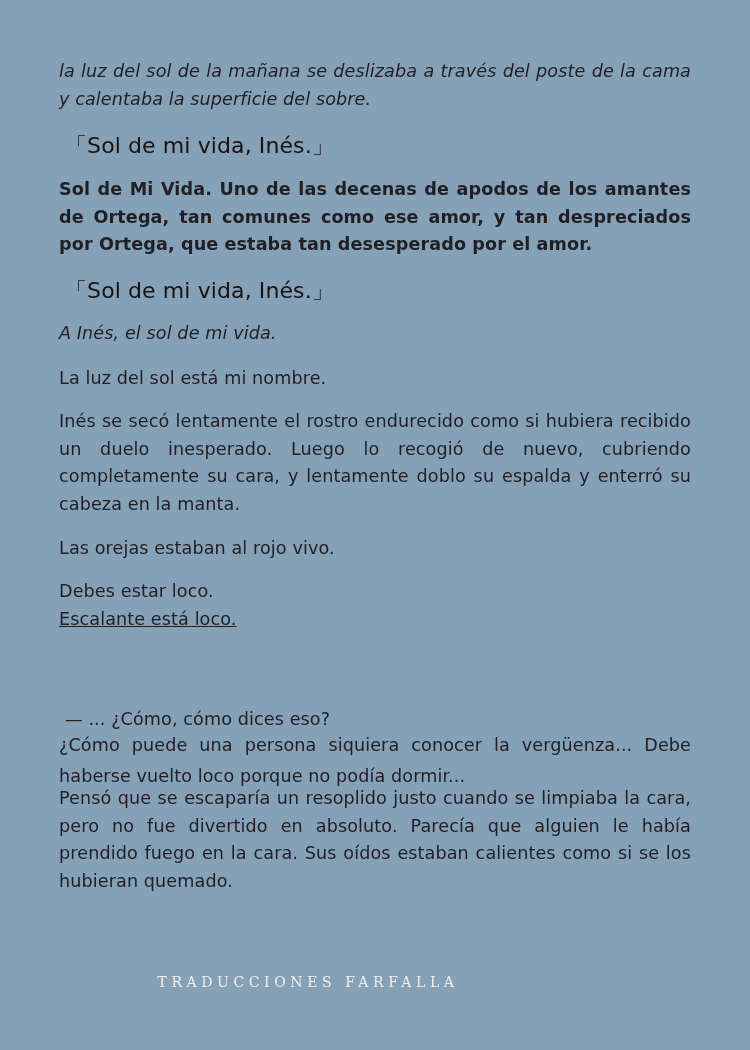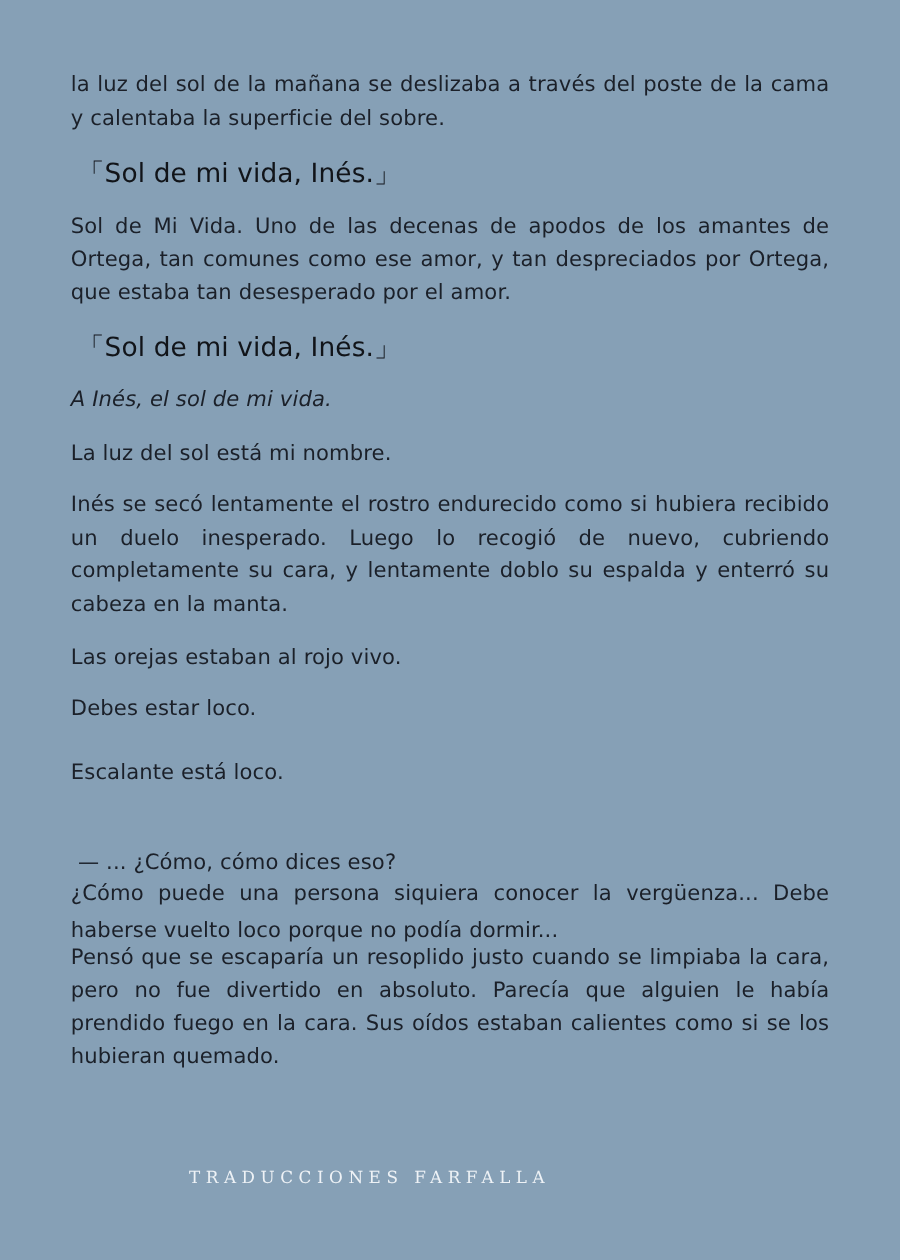--- a/index.html
+++ b/index.html
@@ -50,28 +50,28 @@
       font-family: "DejaVu Serif", serif;
       font-size: 14px;
       letter-spacing: 4.6px;
       color: #eef2f6;
     }
   </style>
 </head>
 <body>
 
 <div class="page">
-  <p class="p" style="top:0px;">la luz del sol de la mañana se deslizaba a través del poste de la cama y calentaba la superficie del sobre.</p>
+  <p class="p" style="top:0px;font-style:italic;">la luz del sol de la mañana se deslizaba a través del poste de la cama y calentaba la superficie del sobre.</p>
   <p class="p quote" style="top:74px;">「Sol de mi vida, Inés.」</p>
-  <p class="p" style="top:118px;">Sol de Mi Vida. Uno de las decenas de apodos de los amantes de Ortega, tan comunes como ese amor, y tan despreciados por Ortega, que estaba tan desesperado por el amor.</p>
+  <p class="p" style="top:118px;font-weight:bold;">Sol de Mi Vida. Uno de las decenas de apodos de los amantes de Ortega, tan comunes como ese amor, y tan despreciados por Ortega, que estaba tan desesperado por el amor.</p>
   <p class="p quote" style="top:219px;">「Sol de mi vida, Inés.」</p>
   <p class="p italic single" style="top:262px;">A Inés, el sol de mi vida.</p>
   <p class="p single" style="top:307px;">La luz del sol está mi nombre.</p>
   <p class="p" style="top:350px;">Inés se secó lentamente el rostro endurecido como si hubiera recibido un duelo inesperado. Luego lo recogió de nuevo, cubriendo completamente su cara, y lentamente doblo su espalda y enterró su cabeza en la manta.</p>
   <p class="p single" style="top:477px;">Las orejas estaban al rojo vivo.</p>
   <p class="p single" style="top:520px;">Debes estar loco.</p>
-  <p class="p single" style="top:573px;">Escalante está loco.</p>
+  <p class="p single" style="top:548px;text-decoration:underline;">Escalante está loco.</p>
   <p class="p dialog" style="top:648px;">— ... ¿Cómo, cómo dices eso?</p>
   <p class="p" style="top:672px; line-height:31px;">¿Cómo puede una persona siquiera conocer la vergüenza... Debe haberse vuelto loco porque no podía dormir...</p>
   <p class="p" style="top:717px;margin-top:10px;">Pensó que se escaparía un resoplido justo cuando se limpiaba la cara, pero no fue divertido en absoluto. Parecía que alguien le había prendido fuego en la cara. Sus oídos estaban calientes como si se los hubieran quemado.</p>
 </div>
 
 <div class="footer">TRADUCCIONES FARFALLA</div>
 
 </body></html>

